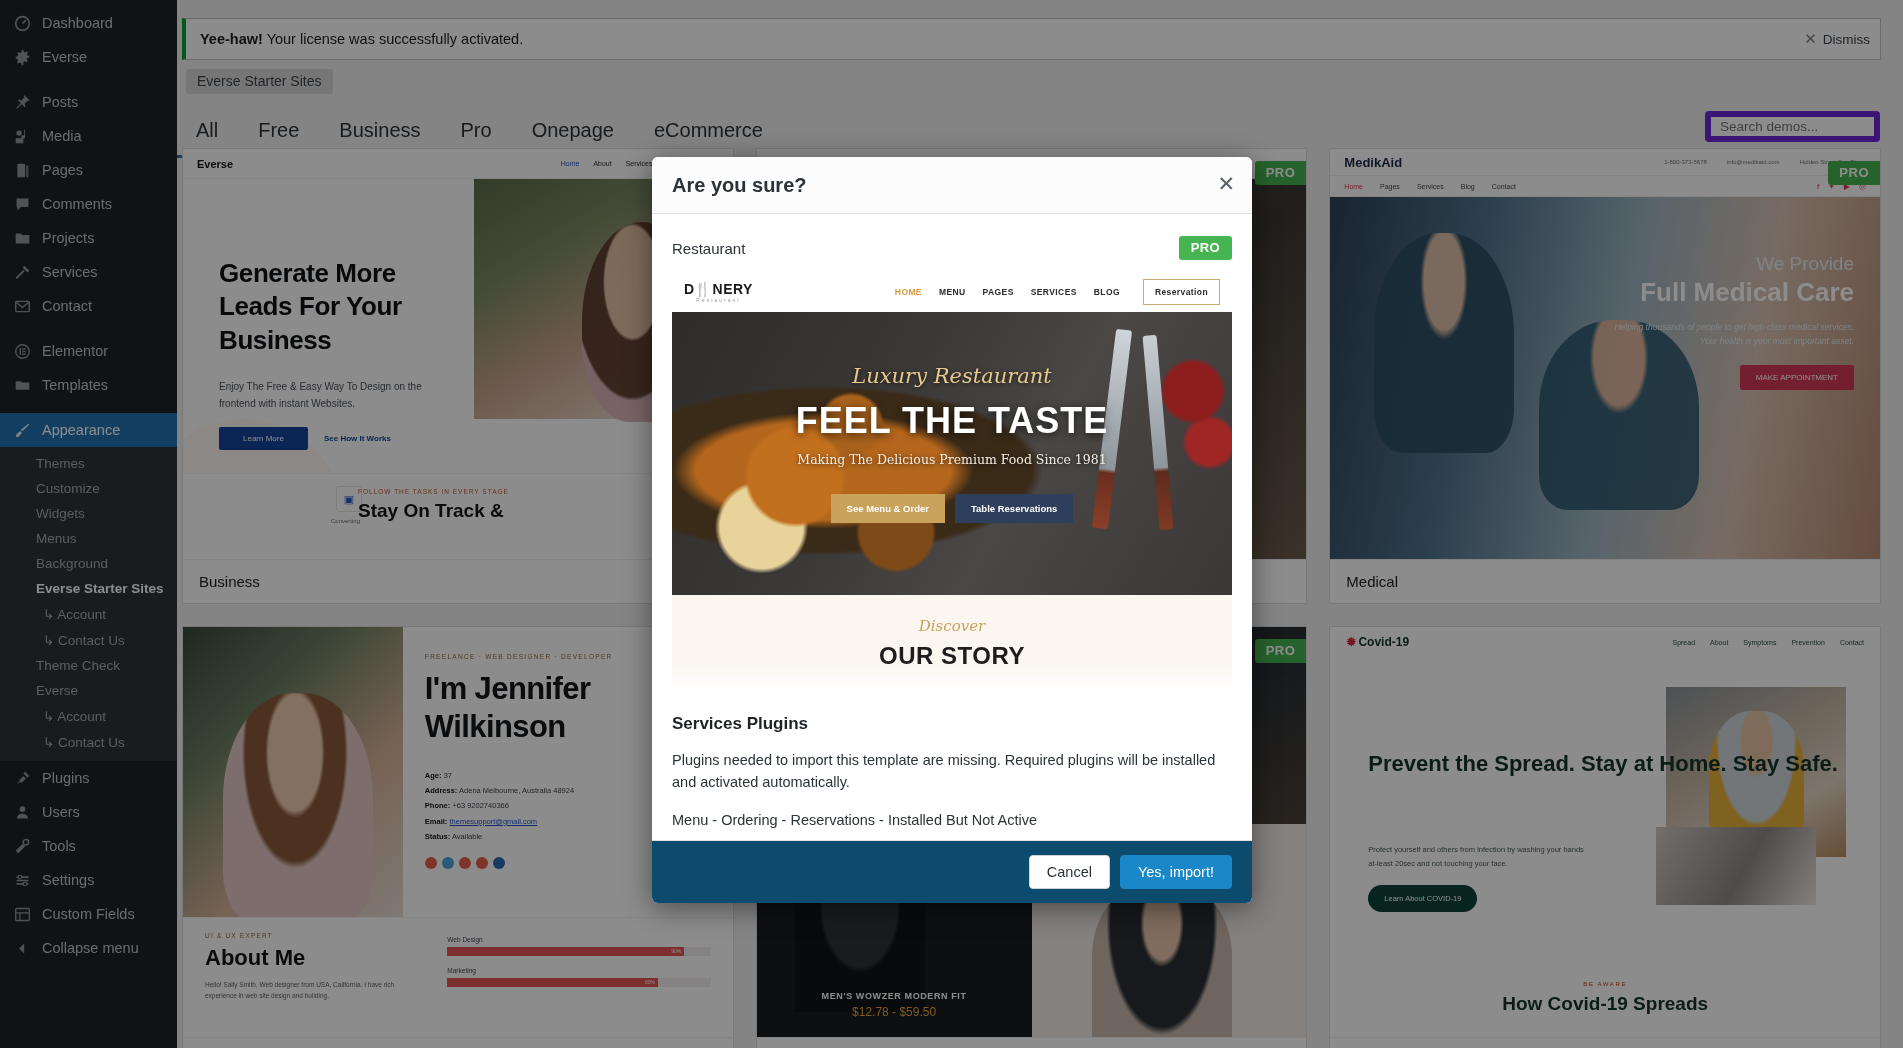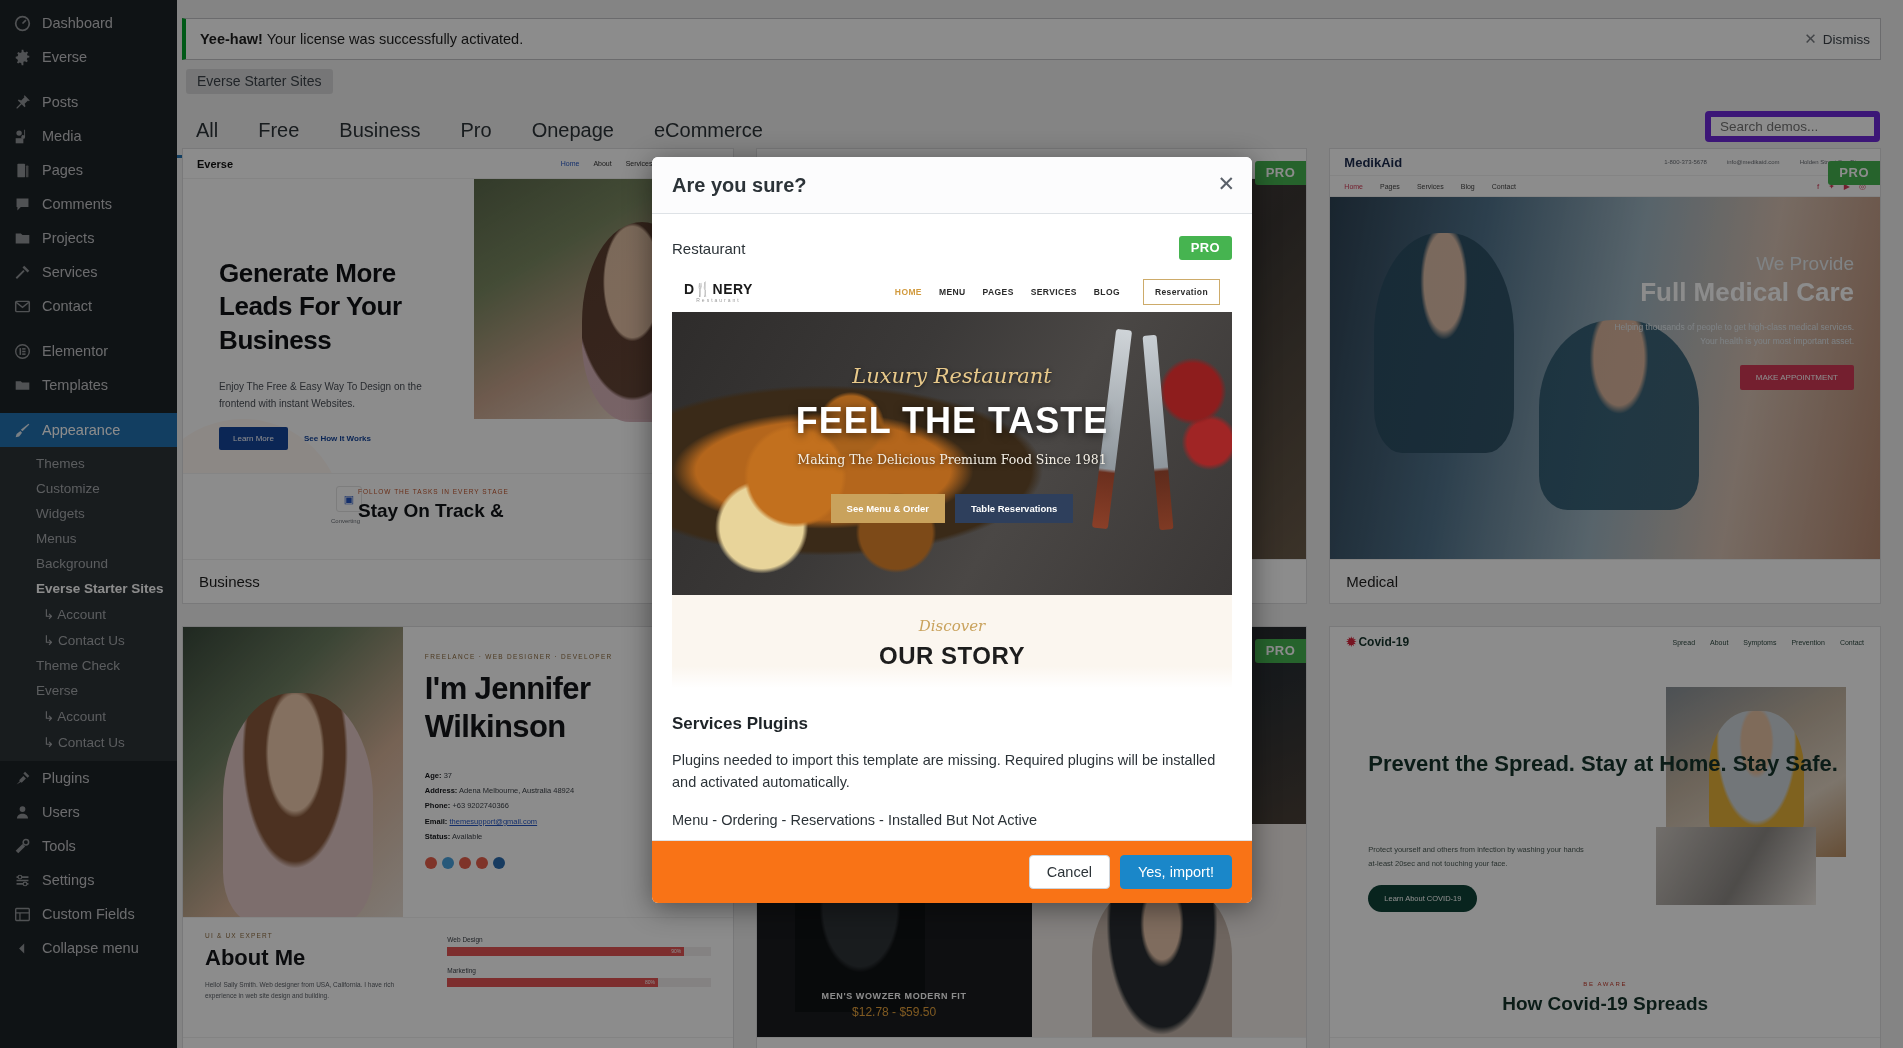--- a/index.html
+++ b/index.html
@@ -187,21 +187,21 @@
   .everse-h1 {
     position: absolute; left: 36px; top: 78px;
     font-size: 26px; font-weight: 700; line-height: 1.28;
     color: #0f1115; width: 230px; letter-spacing: -.4px;
   }
   .everse-p {
     position: absolute; left: 36px; top: 200px;
     width: 215px; font-size: 10px; line-height: 1.65; color: #4a4f57;
   }
   .everse-btns { position: absolute; left: 36px; top: 248px; display: flex; align-items: center; gap: 16px; }
-  .everse-btn1 { background: #14459c; color: #fff; font-size: 8px; padding: 7px 14px; border-radius: 2px; }
+  .everse-btn1 { background: #14459c; color: #fff; font-size: 8px; padding: 7px 24px; border-radius: 2px; }
   .everse-btn2 { color: #14459c; font-size: 8px; font-weight: 700; }
   .everse-arc {
     position: absolute; left: -40px; bottom: -60px; width: 200px; height: 200px;
     border-radius: 50%; background: #fff7f2;
   }
   .everse-lower {
     position: absolute; left: 0; right: 0; bottom: 0; height: 86px; background: #fff;
     border-top: 1px solid #f3f3f3;
   }
   .everse-lower .tag { position: absolute; left: 175px; top: 14px; font-size: 6.5px; color: #c0562e; letter-spacing: 1px; }
@@ -238,21 +238,21 @@
     border-radius: 46% 46% 20% 20%; opacity:.9;
   }
   .medik-hero::after{
     content:''; position:absolute; left:38%; top:34%; width:160px;height:190px;
     background: radial-gradient(ellipse at 50% 20%, #e7b798 0 22%, #29566d 26% 100%);
     border-radius: 46% 46% 18% 18%; opacity:.85;
   }
   .medik-txt { position: absolute; right: 26px; top: 56px; text-align: right; z-index: 2; }
   .medik-txt .l1 { font-size: 19px; color: #e8eef2; }
   .medik-txt .l2 { font-size: 26px; font-weight: 700; color: #fff; margin-top: 2px; }
-  .medik-txt .p { font-size: 8.5px; color: #e4ecf1; margin-top: 12px; line-height: 1.7; width: 250px; margin-left:auto;}
+  .medik-txt .p { font-size: 8.5px; color: #e4ecf1; margin-top: 12px; line-height: 1.7; width: 250px; margin-left:auto;font-style:italic;}
   .medik-btn {
     display: inline-block; margin-top: 16px;
     background: #d33a57; color: #fff; font-size: 8px;
     padding: 8px 16px; border-radius: 2px;
   }
 
   
   .jen { position: absolute; inset: 0; background: #fff; display: flex; }
   .jen-photo {
     width: 40%; height: 100%;
@@ -490,21 +490,21 @@
     padding: 22px 20px 0 20px;
     background: #fff;
   }
   .req h3 { font-size: 17px; font-weight: 700; color: #1d2327; }
   .req p { font-size: 14.5px; color: #2c3338; line-height: 1.55; margin-top: 15px; }
 
   .modal-foot {
     border-top: 1px solid #dee2e6;
     padding: 14px 20px;
     display: flex; justify-content: flex-end; gap: 10px;
-    background: #f97316;
+    background: #0c4a6e;
   }
   .btn {
     font-size: 14.5px;
     padding: 8px 17px;
     border-radius: 4px;
     cursor: pointer;
     font-family: "Liberation Sans", sans-serif;
   }
   .btn-cancel { background: #fff; border: 1px solid #ced4da; color: #2c3338; }
   .btn-import { background: #1a87c9; border: 1px solid #1a87c9; color: #fff; }

